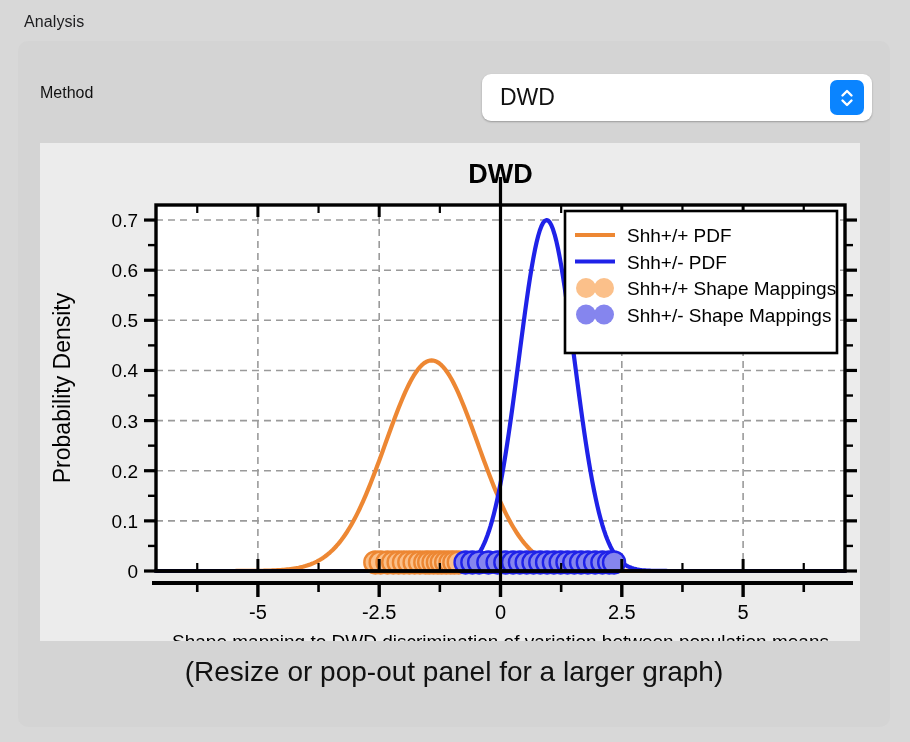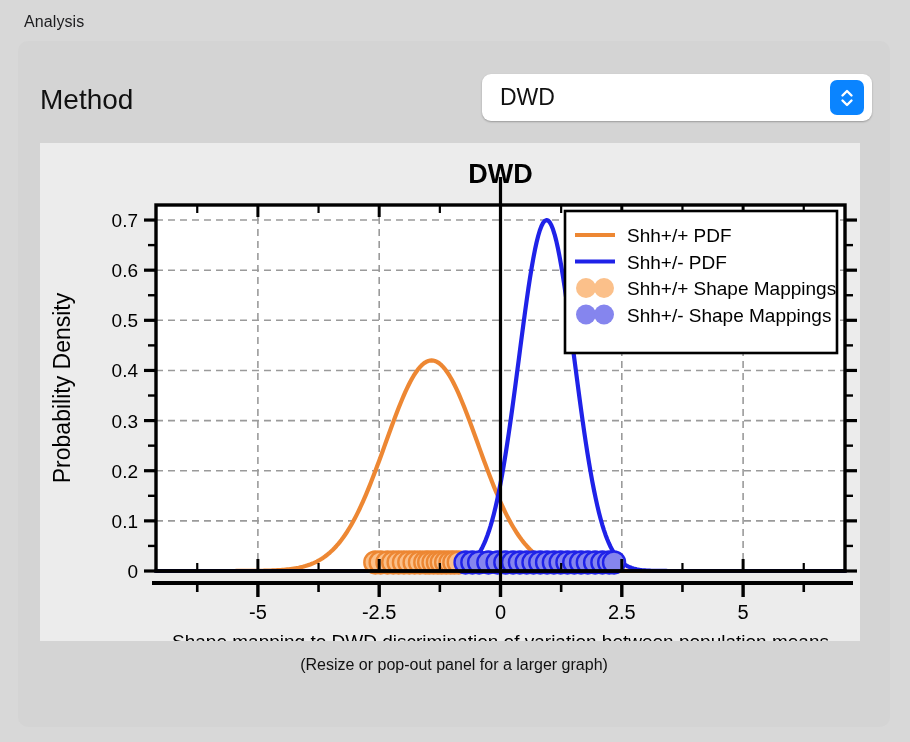--- a/index.html
+++ b/index.html
@@ -18,21 +18,21 @@
     width:872px;height:686px;
     background:#d4d4d4;
     border-radius:10px;
     box-sizing:border-box;
   }
   .method-row{
     position:absolute;left:22px;top:33px;width:836px;height:52px;
   }
   .method-label{
     position:absolute;left:0;top:10px;
-    font-size:28px;color:#111;
+    font-size:16px;color:#111;
   }
   .method-select{
     position:absolute;left:442px;top:0;
     width:390px;height:47px;
     background:#fff;border-radius:9px;
     box-shadow:0 1px 2px rgba(0,0,0,.28);
     box-sizing:border-box;
   }
   .method-value{
     position:absolute;left:18px;top:10px;
@@ -46,21 +46,21 @@
   }
   .stepper svg{display:block;}
   .plot-panel{
     position:absolute;left:22px;top:102px;
     width:820px;height:498px;
     background:#ececec;
   }
   .plot-panel svg{display:block;}
   .footer-note{
     position:absolute;left:0;top:615px;width:872px;
-    text-align:center;font-size:16px;color:#111;
+    text-align:center;font-size:28px;color:#111;
   }
   text{font-family:"Liberation Sans", sans-serif;}
 </style>
 </head>
 <body>
 
 <div class="group-label">Analysis</div>
 
 <div class="group-box">
 

